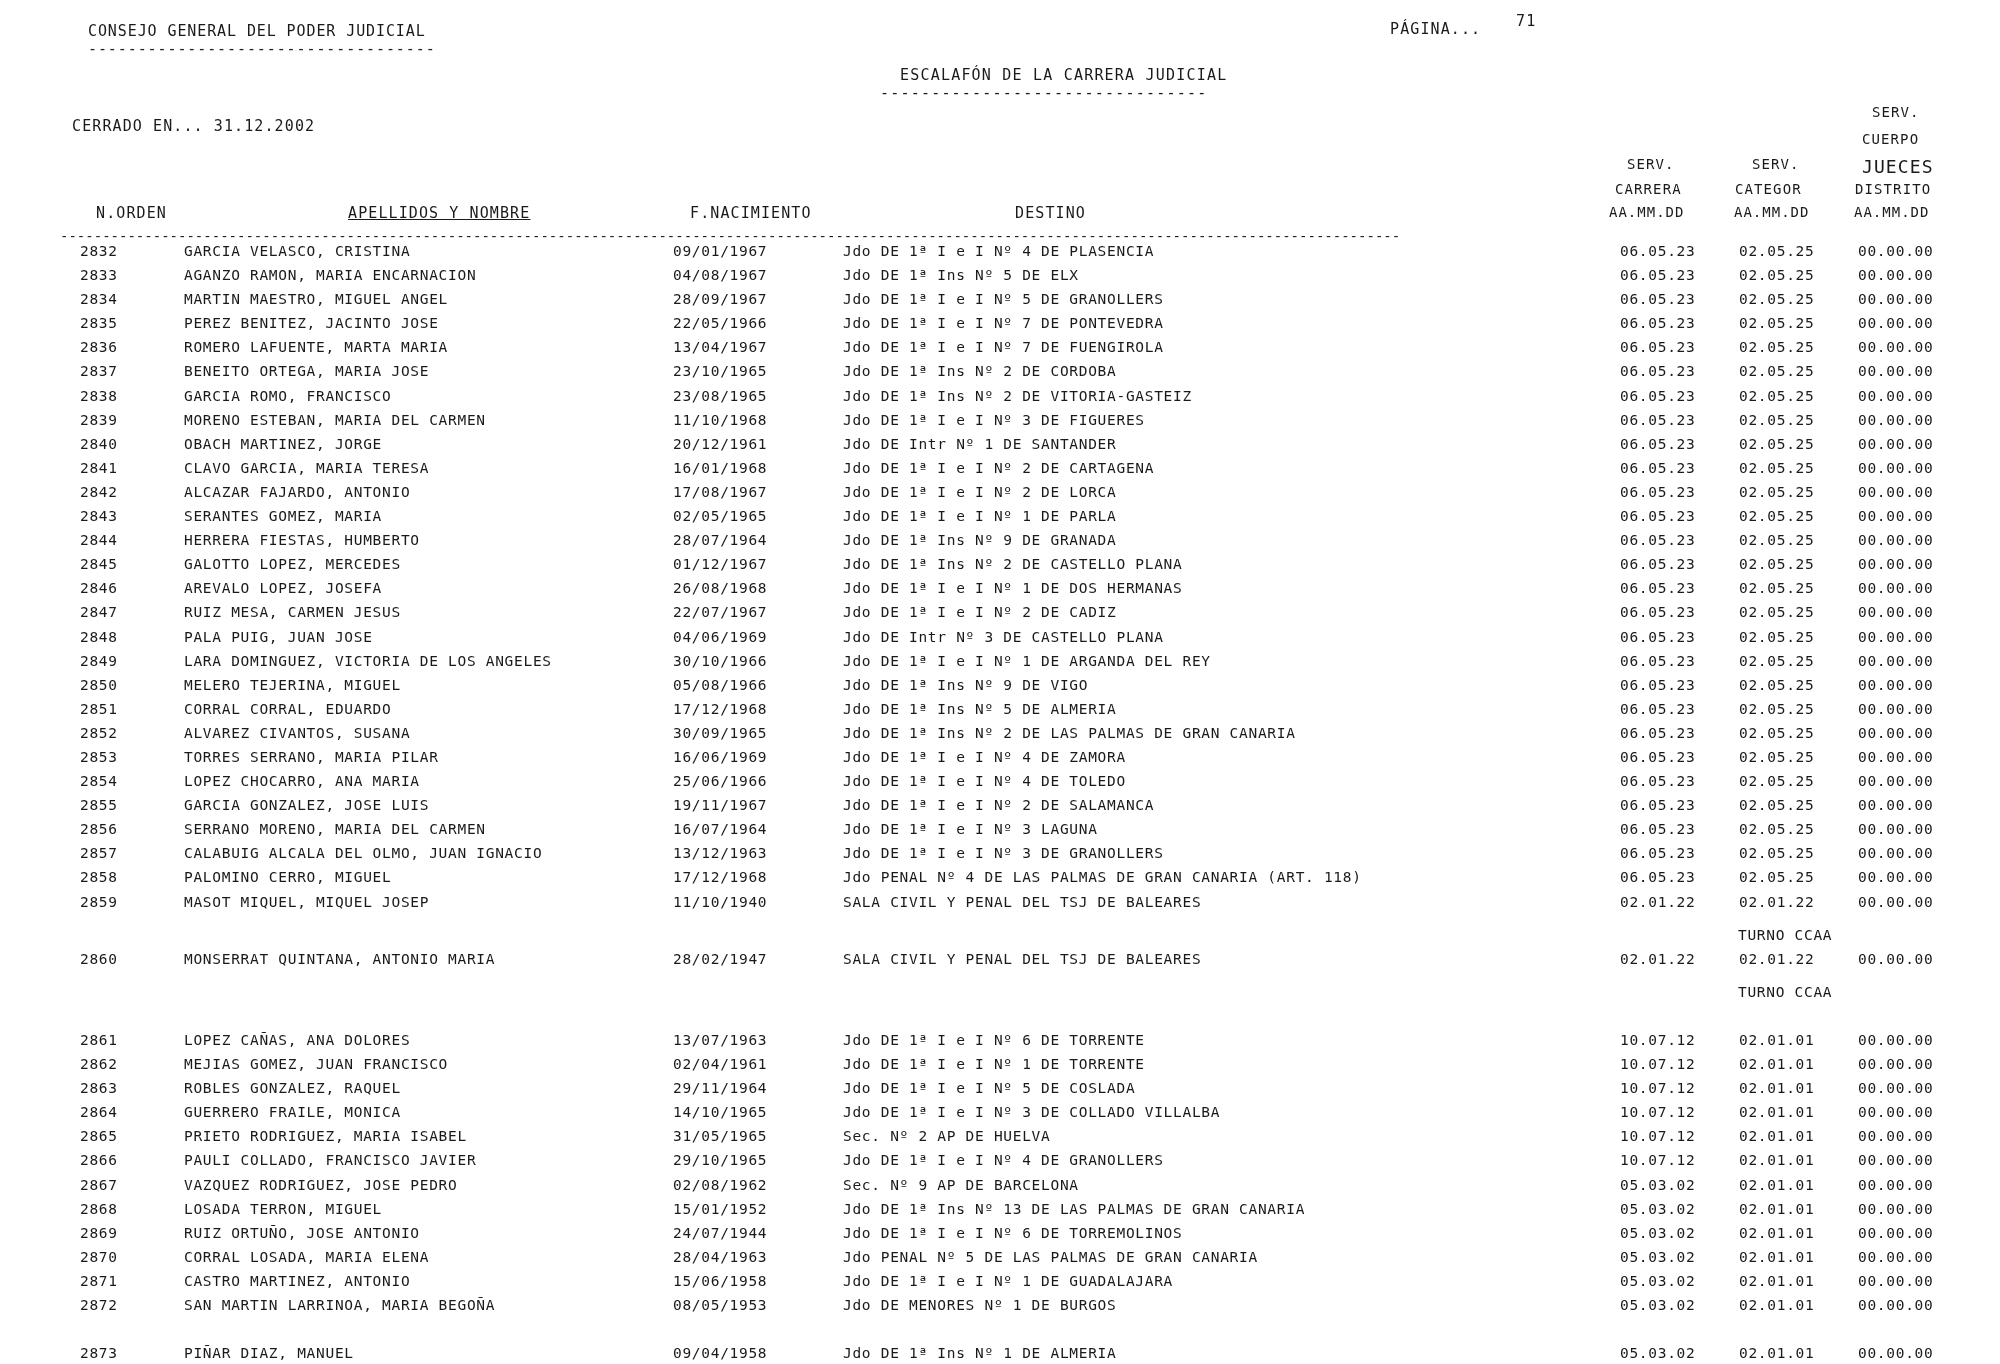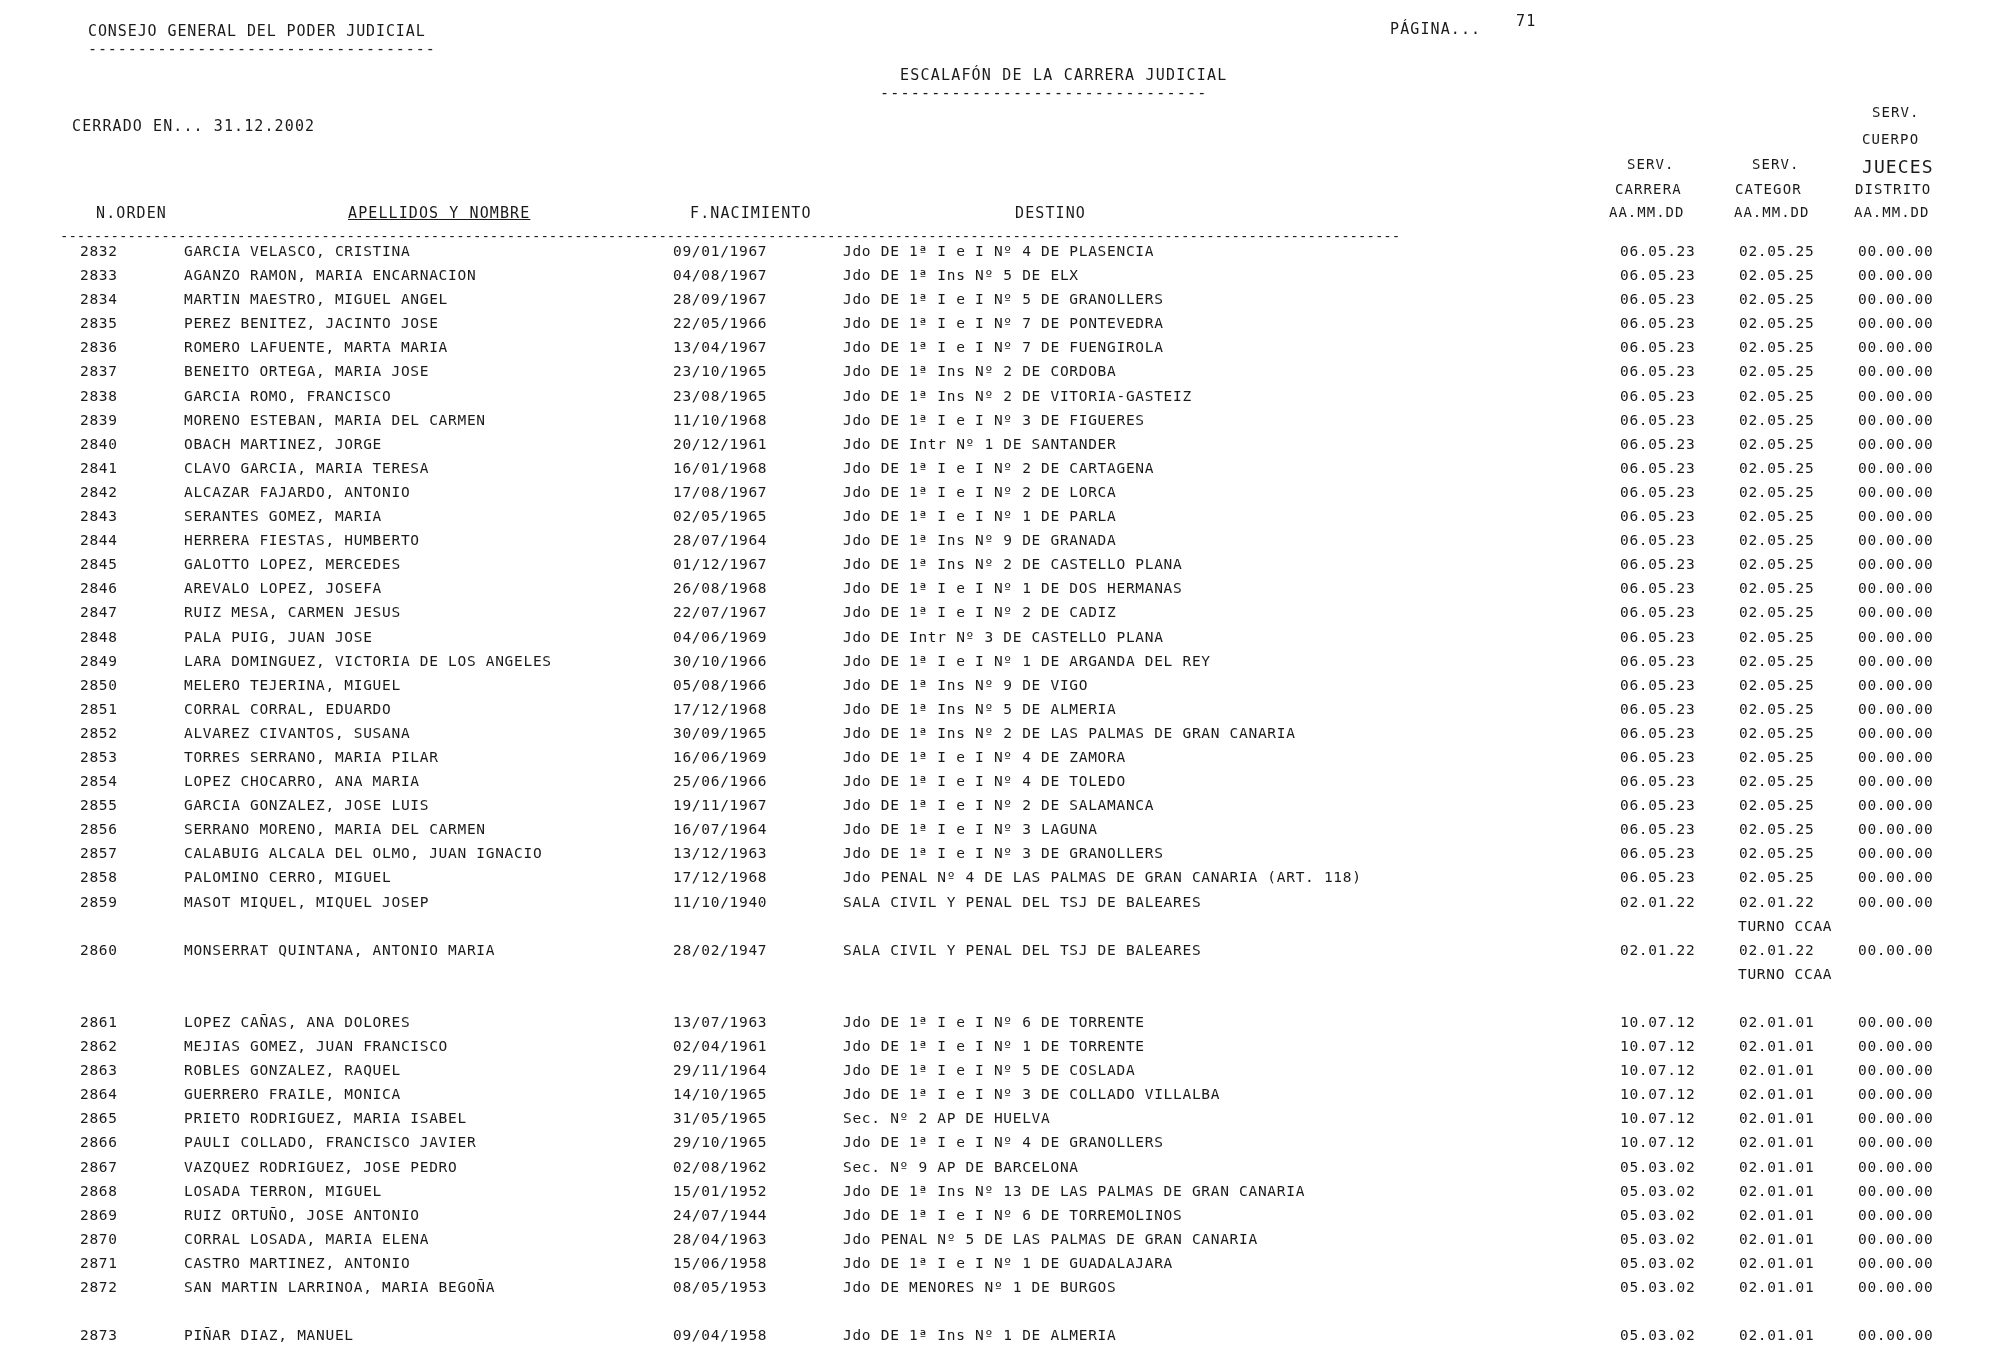--- a/index.html
+++ b/index.html
@@ -133,21 +133,21 @@
     white-space: nowrap;
   }
   .row .c-orden   { position: absolute; left: 80px;  }
   .row .c-nombre  { position: absolute; left: 184px; }
   .row .c-fnac    { position: absolute; left: 673px; }
   .row .c-destino { position: absolute; left: 843px; }
   .row .c-serv1   { position: absolute; left: 1620px; }
   .row .c-serv2   { position: absolute; left: 1739px; }
   .row .c-serv3   { position: absolute; left: 1858px; }
   .row .c-note    { position: absolute; left: 1738px; }
-  .row.note-row   { height: 24.1px; }
+  .row.note-row   { height: 24.1px; margin-top: 9px; }
   .row.gap        { height: 24.1px; }
 
   .c-note.wide { left: 1682px; }
 </style>
 </head>
 <body>
 
 <div class="page">
 
   <div class="hdr-org">CONSEJO GENERAL DEL PODER JUDICIAL</div>

